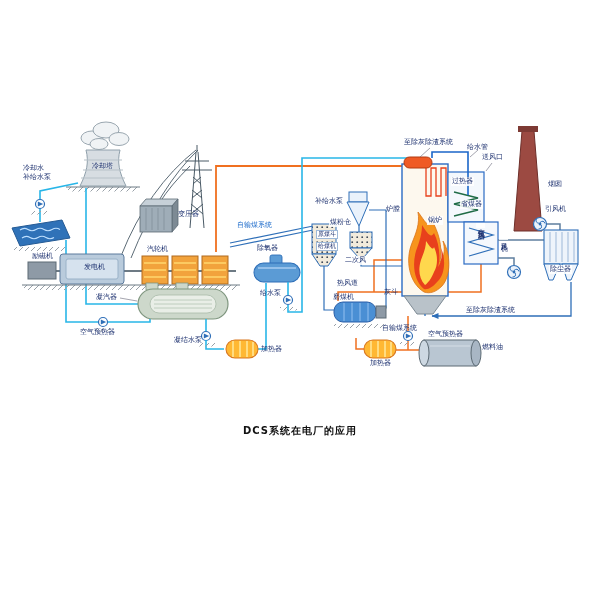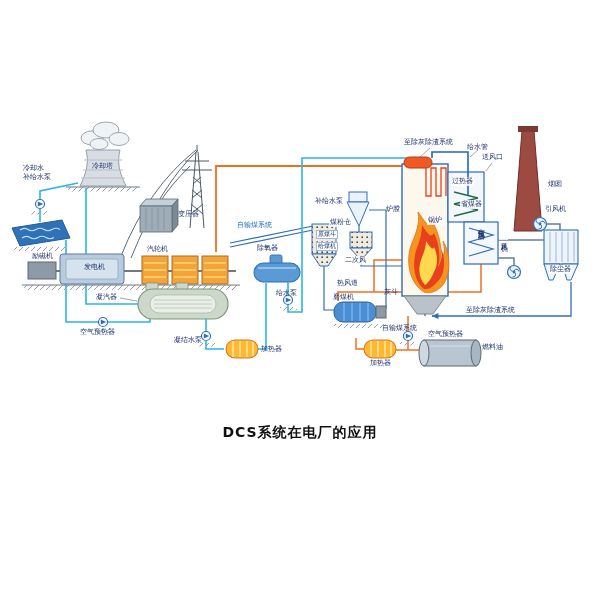--- a/index.html
+++ b/index.html
@@ -6,21 +6,21 @@
   html,body { width:600px; height:600px; background:#fff;
     font-family:"DejaVu Sans","Liberation Sans",sans-serif; }
   .stage { position:relative; width:600px; height:600px; background:#fff; overflow:hidden; }
   svg.scene { position:absolute; left:0; top:0; }
   .lbl { position:absolute; font-size:7px; line-height:1.25; color:#1b2f6e; white-space:pre-line; }
   .lbl.bg { background:rgba(255,255,255,.85); padding:0 1px; }
   .lbl.blue { color:#1767c9; }
   .lbl.tiny { font-size:6px; background:#fff; border:1px solid #9db8d8; padding:0 1px; line-height:1.1; }
   .lbl.vert { writing-mode:vertical-rl; text-orientation:upright; letter-spacing:1px; background:rgba(255,255,255,.8); }
   .title { position:absolute; left:0; top:424px; width:600px; text-align:center;
-           font-size:14px; font-weight:bold; color:#111; letter-spacing:1px; }
+           font-size:10px; font-weight:bold; color:#111; letter-spacing:1px; }
   .cloud { fill:#f0f3f5; stroke:#9aa7b0; stroke-width:1; }
   .wpipe { fill:none; stroke:#29b6e8; stroke-width:1.6; }
   .bpipe { fill:none; stroke:#1b66c9; stroke-width:1.6; }
   .opipe { fill:none; stroke:#f07020; stroke-width:1.8; }
   .opipe2 { fill:none; stroke:#f07020; stroke-width:1.5; }
   .cpipe { fill:none; stroke:#2f6fb8; stroke-width:1.2; }
   .gpipe { fill:none; stroke:#5f7f9f; stroke-width:1.5; }
 </style>
 </head>
 <body>
@@ -264,21 +264,21 @@
 补给水泵</div>
 <div class="lbl" style="left:178px;top:210px">变压器</div>
 <div class="lbl" style="left:32px;top:252px">励磁机</div>
 <div class="lbl" style="left:84px;top:263px">发电机</div>
 <div class="lbl" style="left:147px;top:245px">汽轮机</div>
 <div class="lbl" style="left:96px;top:293px">凝汽器</div>
 <div class="lbl" style="left:80px;top:328px">空气预热器</div>
 <div class="lbl" style="left:174px;top:336px">凝结水泵</div>
 <div class="lbl" style="left:261px;top:345px">加热器</div>
 <div class="lbl" style="left:257px;top:244px">除氧器</div>
-<div class="lbl" style="left:276px;top:289px">给水泵</div>
+<div class="lbl" style="left:260px;top:289px">给水泵</div>
 <div class="lbl blue" style="left:237px;top:221px">自输煤系统</div>
 <div class="lbl bg" style="left:314px;top:197px">补给水泵</div>
 <div class="lbl bg" style="left:329px;top:218px">煤粉仓</div>
 <div class="lbl tiny" style="left:316px;top:230px">原煤斗</div>
 <div class="lbl tiny" style="left:316px;top:242px">给煤机</div>
 <div class="lbl bg" style="left:344px;top:256px">二次风</div>
 <div class="lbl" style="left:337px;top:279px">热风道</div>
 <div class="lbl" style="left:333px;top:293px">磨煤机</div>
 <div class="lbl" style="left:386px;top:205px">炉膛</div>
 <div class="lbl" style="left:404px;top:138px">至除灰除渣系统</div>

